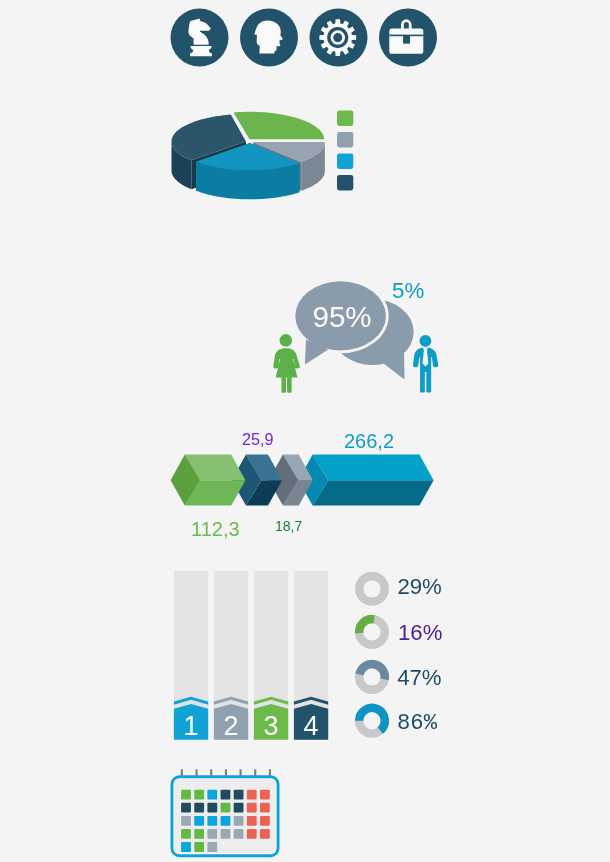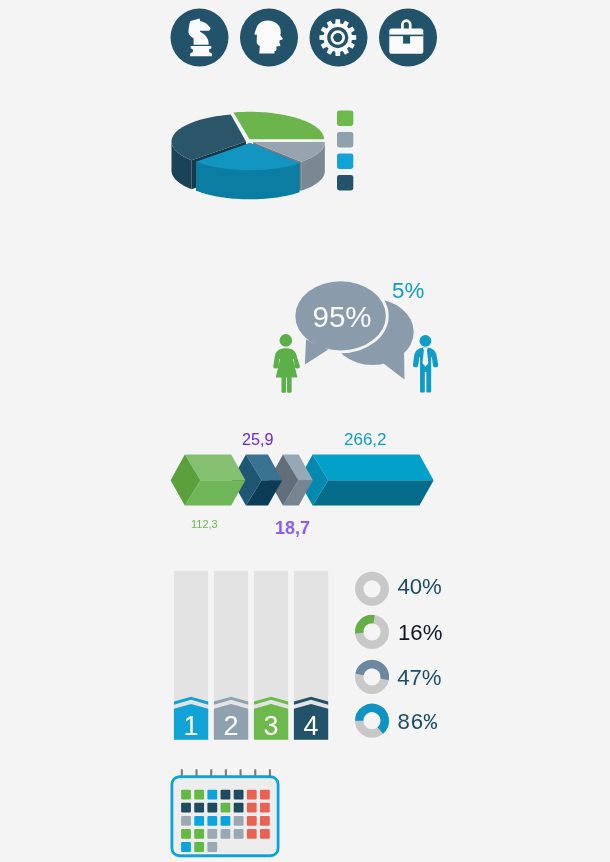--- a/index.html
+++ b/index.html
@@ -108,23 +108,23 @@
 <path fill="#1e5673" d="M 245.9 452.4 L 261.5 478.2 L 245.9 503.6 L 231.7 478.2 Z"></path>
 </g>
 <g>
 <path fill="#6eb658" d="M 200.4 478.2 L 245.4 478.2 L 231.2 503.6 L 184.8 503.6 Z"></path>
 <path fill="#84c06f" d="M 184.8 452.4 L 231.2 452.4 L 245.4 478.2 L 200.4 478.2 Z"></path>
 <path fill="#5aa03c" d="M 184.8 452.4 L 200.4 478.2 L 184.8 503.6 L 170.6 478.2 Z"></path>
 </g>
 </g>
     </svg>
 <div class="lbl" style="left:242px;top:428px;font-size:16.2px;color:#6d28d9;">25,9</div>
-<div class="lbl" style="left:344px;top:428px;font-size:17px;color:#0e9cc8;">266,2</div>
-<div class="lbl" style="left:191px;top:516px;font-size:11px;color:#6cb94c;">112,3</div>
-<div class="lbl" style="left:275px;top:516px;font-size:18px;color:#8b5cf6;font-weight:bold;">18,7</div>
+<div class="lbl" style="left:344px;top:428px;font-size:20px;color:#0e9cc8;">266,2</div>
+<div class="lbl" style="left:191px;top:516px;font-size:20px;color:#6cb94c;">112,3</div>
+<div class="lbl" style="left:275px;top:516px;font-size:14px;color:#15803d;">18,7</div>
 <svg width="610" height="190" viewBox="0 0 610 190" style="top:560px">
       <g transform="translate(0,-560)">
 <rect x="173.9" y="568.8" width="34.3" height="169" fill="#e3e3e3"></rect>
 <rect x="213.9" y="568.8" width="34.3" height="169" fill="#e3e3e3"></rect>
 <rect x="253.9" y="568.8" width="34.3" height="169" fill="#e3e3e3"></rect>
 <rect x="293.9" y="568.8" width="34.3" height="169" fill="#e3e3e3"></rect>
 <path fill="#12a3d6" d="M 173.9 699.6 L 191.05 694.7 L 208.2 699.6 L 208.2 702.7 L 191.05 697.8 L 173.9 702.7 Z"></path>
 <path fill="#12a3d6" d="M 173.9 706.8 L 191.05 701.9 L 208.2 706.8 L 208.2 737.8 L 173.9 737.8 Z"></path>
 <text x="191.05" y="732.5" font-family="Liberation Sans, sans-serif" font-size="27" fill="#ffffff" text-anchor="middle">1</text>
 <path fill="#8fa0ae" d="M 213.9 699.6 L 231.05 694.7 L 248.2 699.6 L 248.2 702.7 L 231.05 697.8 L 213.9 702.7 Z"></path>
@@ -150,22 +150,22 @@
 <g>
 <circle cx="372" cy="675" r="12.8" fill="none" stroke="#c8c8c8" stroke-width="8.4"></circle>
 <path fill="none" stroke="#6c87a0" stroke-width="8.4" d="M 359.47 672.38 A 12.8 12.8 0 0 1 384.58 677.38"></path>
 </g>
 <g>
 <circle cx="372" cy="718.7" r="12.8" fill="none" stroke="#c8c8c8" stroke-width="8.4"></circle>
 <path fill="none" stroke="#0d93c4" stroke-width="8.4" d="M 359.2 718.7 A 12.8 12.8 0 1 1 380.3 728.45"></path>
 </g>
 </g>
     </svg>
-<div class="lbl" style="left:397.4px;top:571.5px;font-size:22.2px;color:#1d4c66;">40%</div>
-<div class="lbl" style="left:398.0px;top:617.5px;font-size:22.2px;color:#0f172a;">16%</div>
+<div class="lbl" style="left:397.4px;top:571.5px;font-size:22.2px;color:#1d4c66;">29%</div>
+<div class="lbl" style="left:398.0px;top:617.5px;font-size:22.2px;color:#4c1d95;">16%</div>
 <div class="lbl" style="left:397.2px;top:662.8px;font-size:22.2px;color:#1d4c66;">47%</div>
 <div class="lbl" style="left:397.0px;top:709.0px;font-size:22.2px;color:#1d4c66;font-family:Liberation Mono, monospace;">86%</div>
 <svg width="610" height="105" viewBox="0 0 610 105" style="top:760px">
       <g transform="translate(0,-760)">
 <rect x="180.8" y="767.3" width="2.1" height="16" fill="#7d7d7d"></rect>
 <rect x="195.48" y="767.3" width="2.1" height="16" fill="#7d7d7d"></rect>
 <rect x="210.16" y="767.3" width="2.1" height="16" fill="#7d7d7d"></rect>
 <rect x="224.84" y="767.3" width="2.1" height="16" fill="#7d7d7d"></rect>
 <rect x="239.52" y="767.3" width="2.1" height="16" fill="#7d7d7d"></rect>
 <rect x="254.2" y="767.3" width="2.1" height="16" fill="#7d7d7d"></rect>

